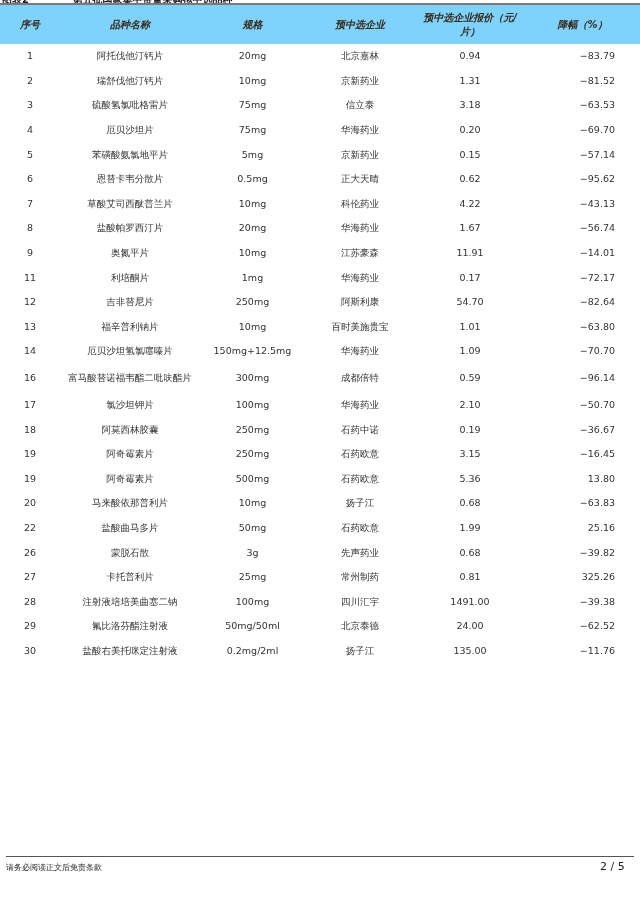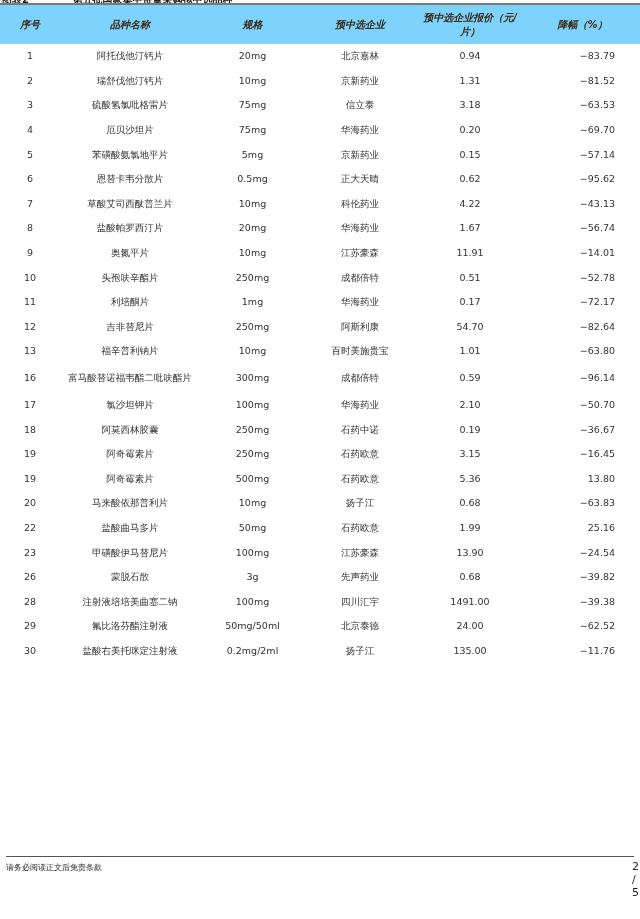--- a/index.html
+++ b/index.html
@@ -11,21 +11,21 @@
   table { position:absolute; top:5px; left:0; width:640px; border-collapse:collapse; table-layout:fixed; }
   thead tr { background:#7dd3fc; height:39px;font-style:italic; }
   th { font-size:10px; font-weight:bold; color:#3a2a1a; text-align:center; padding:0; }
   td { font-size:9.5px; color:#333; text-align:center; padding:0; height:24.6px; line-height:12px; }
   tr.tall td { height:29px; }
   td.name { padding:0 6px; }
   col.c0 { width:60px; } col.c1 { width:140px; } col.c2 { width:105px; } col.c3 { width:110px; } col.c4 { width:110px; } col.c5 { width:115px; }
   td.chg { text-align:right; padding-right:25px; }
   .footer-rule { position:absolute; top:856px; left:6px; width:628px; height:1px; background:#555; }
   .footer-left { position:absolute; top:862px; left:6px; font-size:8px; color:#222; }
-  .footer-right { position:absolute; top:860px; left:632px; font-size:11px; color:#222; }
+  .footer-right { position:absolute; top:860px; left:600px; font-size:11px; color:#222; }
 </style>
 </head>
 <body>
 
 <div class="caption-cut">
   <span>图表2</span>
   <span class="cap-title">第五批国家集中带量采购拟中选品种</span>
 </div>
 <div class="top-rule"></div>
 
@@ -115,28 +115,20 @@
       </tr>
       <tr>
         <td>9</td>
         <td class="name">奥氮平片</td>
         <td>10mg</td>
         <td>江苏豪森</td>
         <td>11.91</td>
         <td class="chg">−14.01</td>
       </tr>
       <tr>
-        <td>10</td>
-        <td class="name">头孢呋辛酯片</td>
-        <td>250mg</td>
-        <td>成都倍特</td>
-        <td>0.51</td>
-        <td class="chg">−52.78</td>
-      </tr>
-      <tr>
         <td>11</td>
         <td class="name">利培酮片</td>
         <td>1mg</td>
         <td>华海药业</td>
         <td>0.17</td>
         <td class="chg">−72.17</td>
       </tr>
       <tr>
         <td>12</td>
         <td class="name">吉非替尼片</td>
@@ -145,20 +137,28 @@
         <td>54.70</td>
         <td class="chg">−82.64</td>
       </tr>
       <tr>
         <td>13</td>
         <td class="name">福辛普利钠片</td>
         <td>10mg</td>
         <td>百时美施贵宝</td>
         <td>1.01</td>
         <td class="chg">−63.80</td>
+      </tr>
+      <tr>
+        <td>14</td>
+        <td class="name">厄贝沙坦氢氯噻嗪片</td>
+        <td>150mg+12.5mg</td>
+        <td>华海药业</td>
+        <td>1.09</td>
+        <td class="chg">−70.70</td>
       </tr>
       <tr class="tall">
         <td>16</td>
         <td class="name">富马酸替诺福韦酯二吡呋酯片</td>
         <td>300mg</td>
         <td>成都倍特</td>
         <td>0.59</td>
         <td class="chg">−96.14</td>
       </tr>
       <tr>
@@ -203,36 +203,36 @@
       </tr>
       <tr>
         <td>22</td>
         <td class="name">盐酸曲马多片</td>
         <td>50mg</td>
         <td>石药欧意</td>
         <td>1.99</td>
         <td class="chg">25.16</td>
       </tr>
       <tr>
-        <td>23</td>
-        <td class="name">甲磺酸伊马替尼片</td>
-        <td>100mg</td>
-        <td>江苏豪森</td>
-        <td>13.90</td>
-        <td class="chg">−24.54</td>
-      </tr>
-      <tr>
         <td>26</td>
         <td class="name">蒙脱石散</td>
         <td>3g</td>
         <td>先声药业</td>
         <td>0.68</td>
         <td class="chg">−39.82</td>
       </tr>
       <tr>
+        <td>27</td>
+        <td class="name">卡托普利片</td>
+        <td>25mg</td>
+        <td>常州制药</td>
+        <td>0.81</td>
+        <td class="chg">325.26</td>
+      </tr>
+      <tr>
         <td>28</td>
         <td class="name">注射液培培美曲塞二钠</td>
         <td>100mg</td>
         <td>四川汇宇</td>
         <td>1491.00</td>
         <td class="chg">−39.38</td>
       </tr>
       <tr>
         <td>29</td>
         <td class="name">氟比洛芬酯注射液</td>

